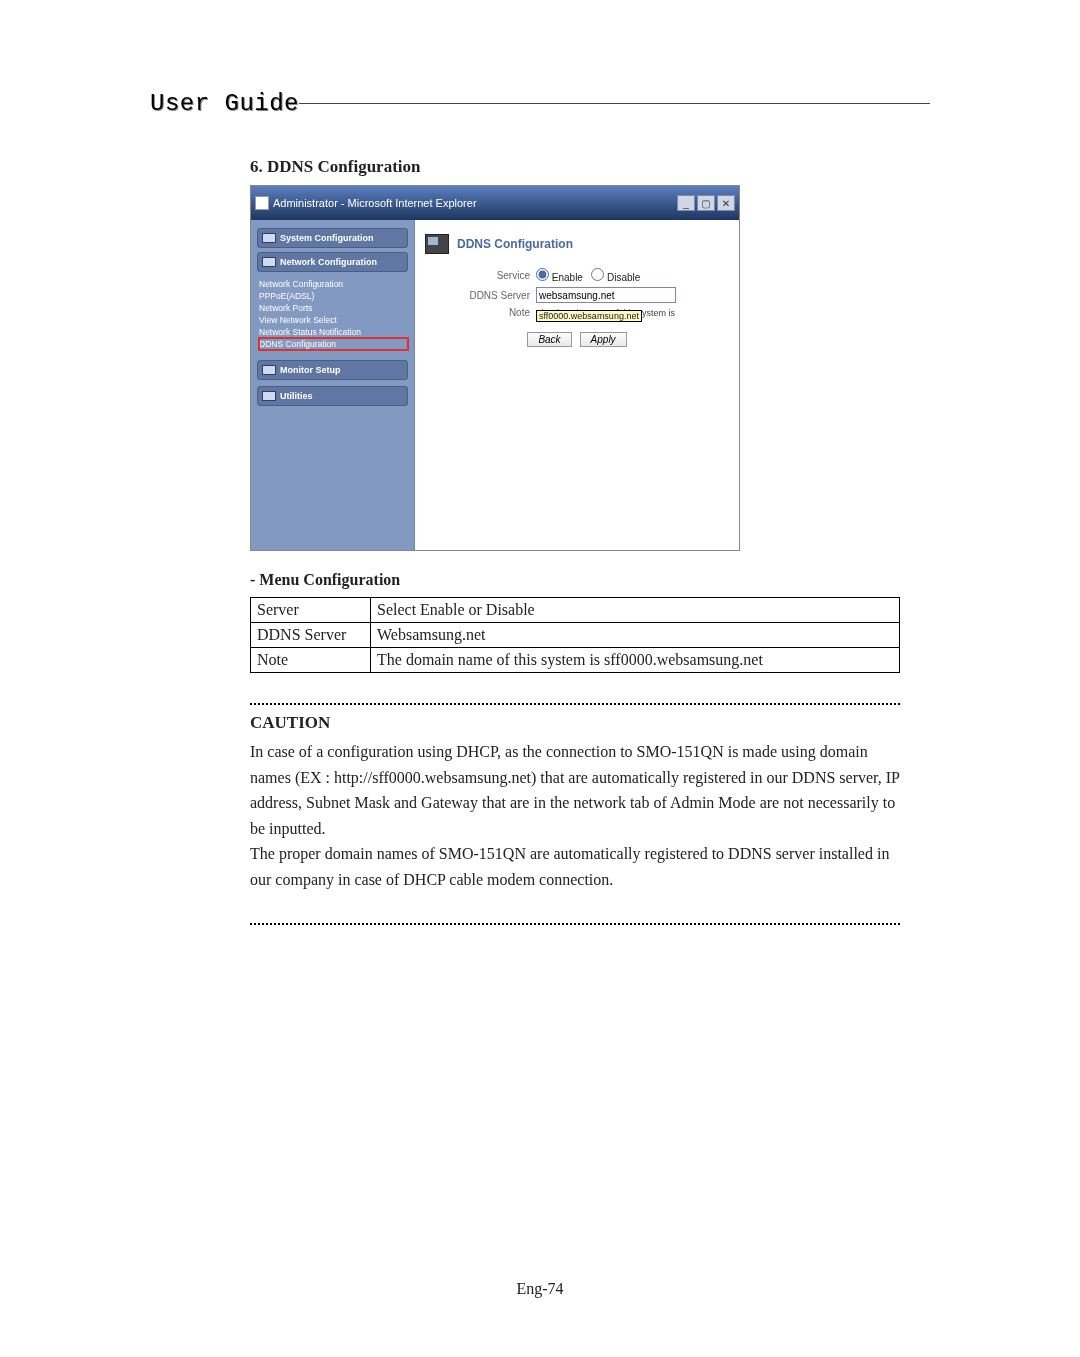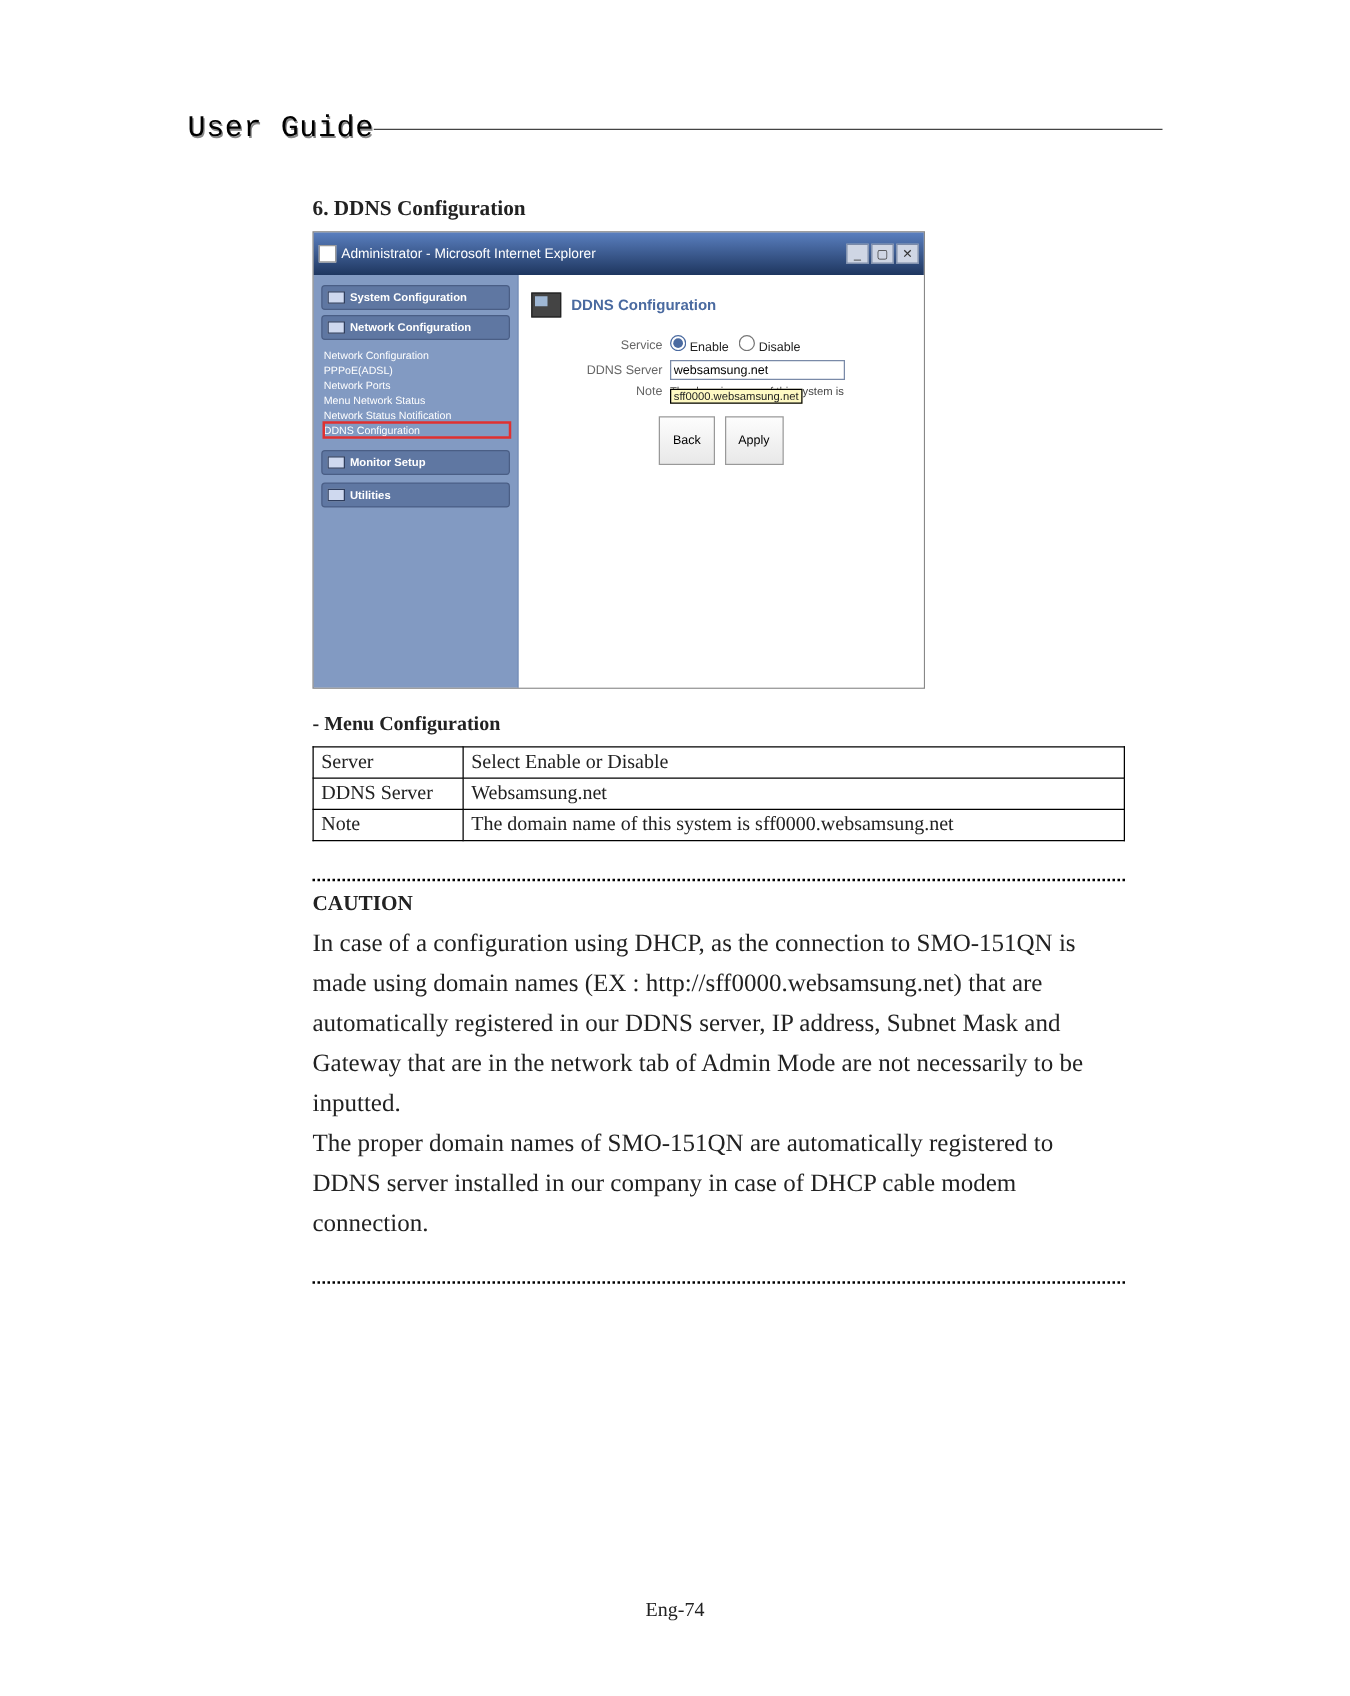--- a/index.html
+++ b/index.html
@@ -33,30 +33,30 @@
   .micon2::after { content: ""; position: absolute; left: 2px; top: 2px; width: 10px; height: 8px; background: #9fb7d4; }
   .main-ttl { font-size: 12px; font-weight: bold; color: #4a6aa0; }
   .form { display: grid; grid-template-columns: 75px 1fr; gap: 4px 6px; font-size: 10px; align-items: center; margin-left: 30px; }
   .flabel { text-align: right; color: #666; }
   .radio { accent-color: #4a6aa0; }
   .txtin { width: 140px; height: 16px; font-size: 10px; border: 1px solid #7a8aa8; padding: 0 2px; }
   .note-row { position: relative; }
   .note-text { font-size: 9px; color: #444; }
   .tooltip { position: absolute; left: 0; top: 3px; background: #fef9c3; border: 1px solid #000; font-size: 9px; padding: 0 2px; white-space: nowrap; }
   .btns { display: flex; gap: 8px; justify-content: center; margin-top: 14px; }
-  .abtn { background: linear-gradient(#fdfdfd, #e8e8e8); border: 1px solid #999; font-size: 10px; padding: 13px 10px; cursor: pointer; }
+  .abtn { background: linear-gradient(#fdfdfd, #e8e8e8); border: 1px solid #999; font-size: 10px; padding: 1px 10px; cursor: pointer; font-style: italic; }
 
   
   .subttl { font-weight: bold; font-size: 16px; margin-top: 20px; margin-bottom: 8px; }
   table.cfg { border-collapse: collapse; width: 100%; font-size: 16px; }
   table.cfg td { border: 1px solid #000; padding: 3px 6px; }
   table.cfg td:first-child { width: 120px; }
   .dotted { border: none; border-top: 2px dotted #000; margin: 30px 0 8px 0; }
   .caution { font-weight: bold; font-size: 17px; margin-bottom: 6px; }
-  .para { font-size: 20px; line-height: 1.6; }
+  .para { font-size: 16px; line-height: 1.6; }
   .pagefoot { position: absolute; left: 0; right: 0; top: 1280px; text-align: center; font-size: 16px; }
 </style>
 </head>
 <body>
 
 <div class="page">
   <div class="hdr">
     <span class="ug">User Guide</span>
     <div class="hline"></div>
   </div>
@@ -80,21 +80,21 @@
             <span>System Configuration</span>
           </div>
           <div class="sb-btn">
             <span class="micon"></span>
             <span>Network Configuration</span>
           </div>
           <div class="sb-links">
             <a class="sb-link">Network Configuration</a>
             <a class="sb-link">PPPoE(ADSL)</a>
             <a class="sb-link">Network Ports</a>
-            <a class="sb-link">Menu Network Status</a>
+            <a class="sb-link">View Network Select</a>
             <a class="sb-link">Network Status Notification</a>
             <a class="sb-link sel">DDNS Configuration</a>
           </div>
           <div class="sb-bottom">
             <div class="sb-btn">
               <span class="micon"></span>
               <span>Monitor Setup</span>
             </div>
             <div class="sb-btn">
               <span class="micon"></span>

